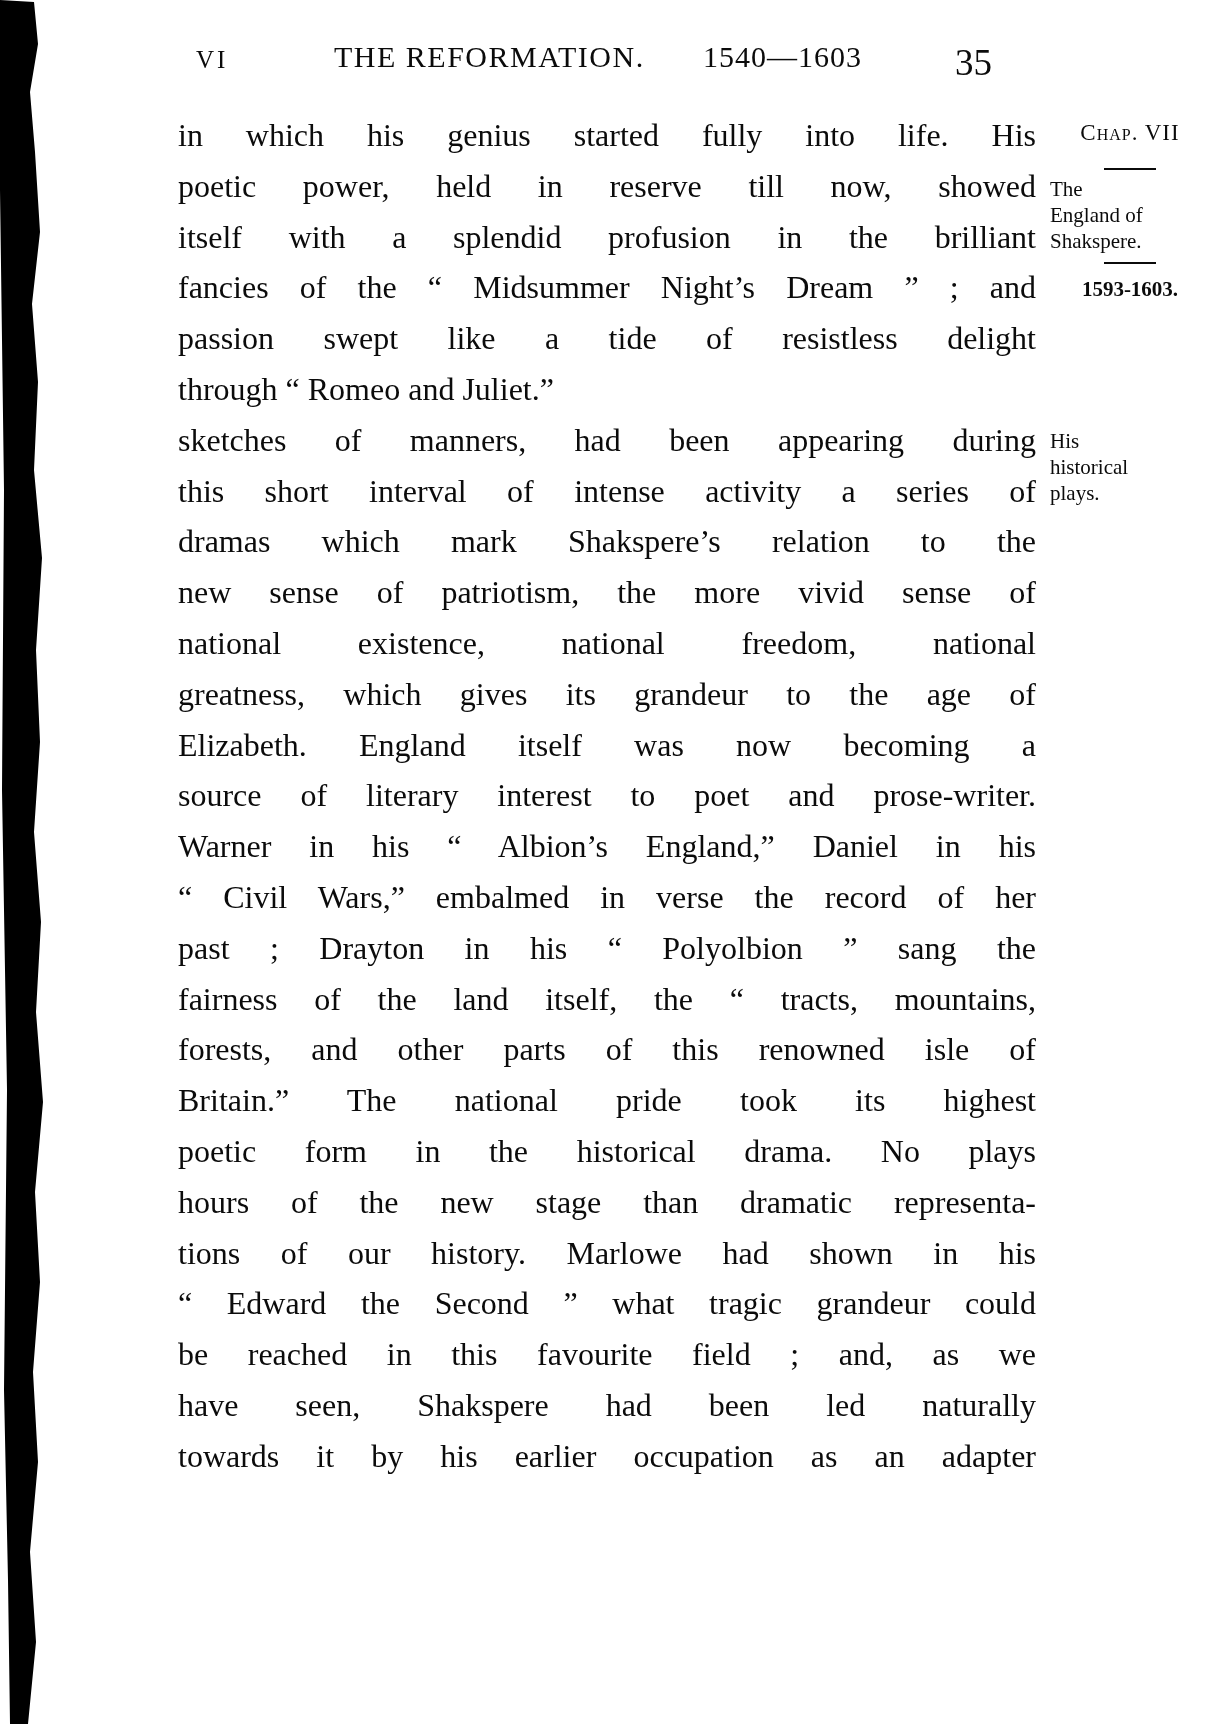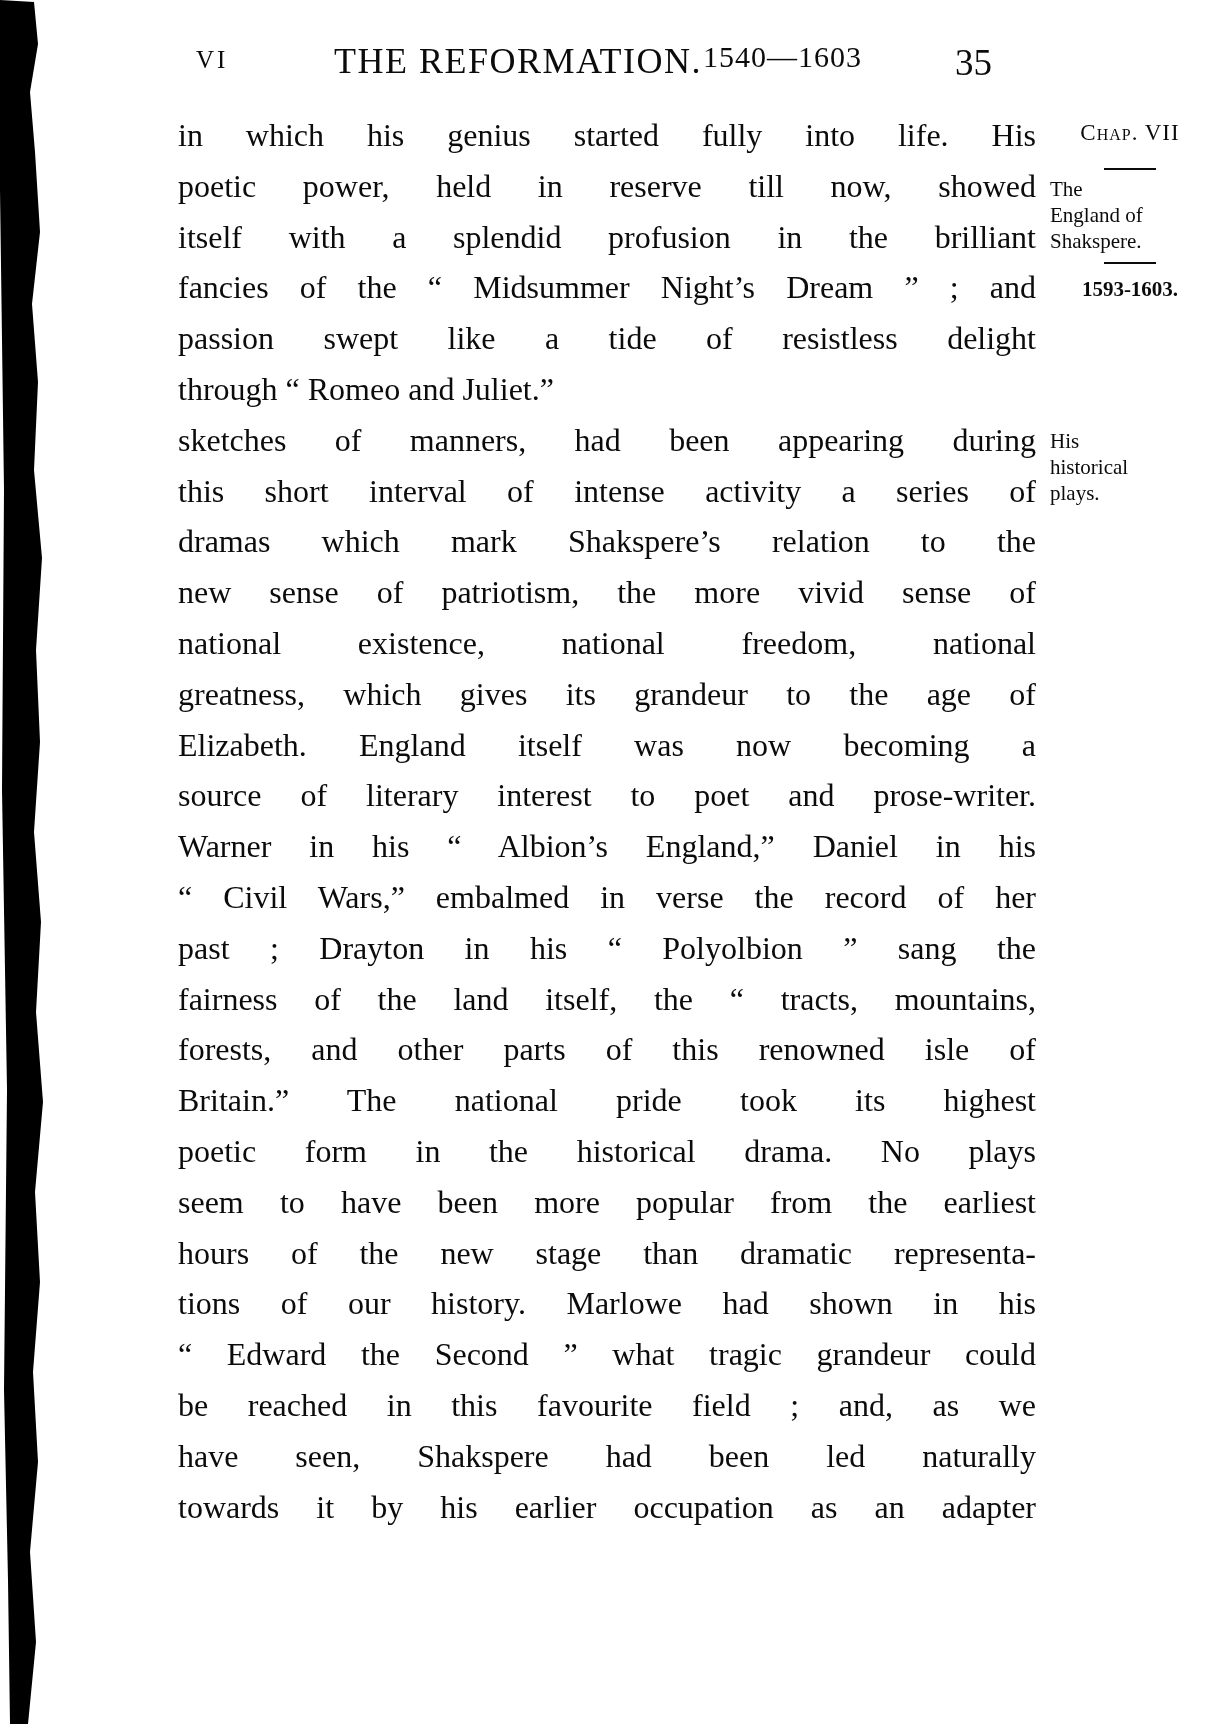--- a/index.html
+++ b/index.html
@@ -35,21 +35,21 @@
     position: absolute;
     left: 196px;
     top: 6px;
     font-size: 25px;
     letter-spacing: 3px;
   }
   .htitle {
     position: absolute;
     left: 334px;
     top: 0;
-    font-size: 36px;
+    font-size: 30px;
     letter-spacing: 1.5px;
     white-space: nowrap;
   }
   .hdates {
     position: absolute;
     left: 703px;
     top: 0;
     font-size: 30px;
     letter-spacing: 1px;
     white-space: nowrap;
@@ -161,21 +161,20 @@
     <div class="line">greatness, which gives its grandeur to the age of</div>
     <div class="line">Elizabeth.  England itself was now becoming a</div>
     <div class="line">source of literary interest to poet and prose-writer.</div>
     <div class="line">Warner in his “ Albion’s England,” Daniel in his</div>
     <div class="line">“ Civil Wars,” embalmed in verse the record of her</div>
     <div class="line">past ;  Drayton in his “ Polyolbion ” sang the</div>
     <div class="line">fairness of the land itself, the “ tracts, mountains,</div>
     <div class="line">forests, and other parts of this renowned isle of</div>
     <div class="line">Britain.”  The national pride took its highest</div>
     <div class="line">poetic form in the historical drama.  No plays</div>
-    <div class="line">seem to have been more popular from the earliest</div>
     <div class="line">hours of the new stage than dramatic representa-</div>
     <div class="line">tions of our history.  Marlowe had shown in his</div>
     <div class="line">“ Edward the Second ” what tragic grandeur could</div>
     <div class="line">be reached in this favourite field ;  and, as we</div>
     <div class="line">have seen, Shakspere had been led naturally</div>
     <div class="line">towards it by his earlier occupation as an adapter</div>
   </div>
 
   <aside class="sidenotes">
     <div class="sidenote-chapter">Chap. VII</div>

